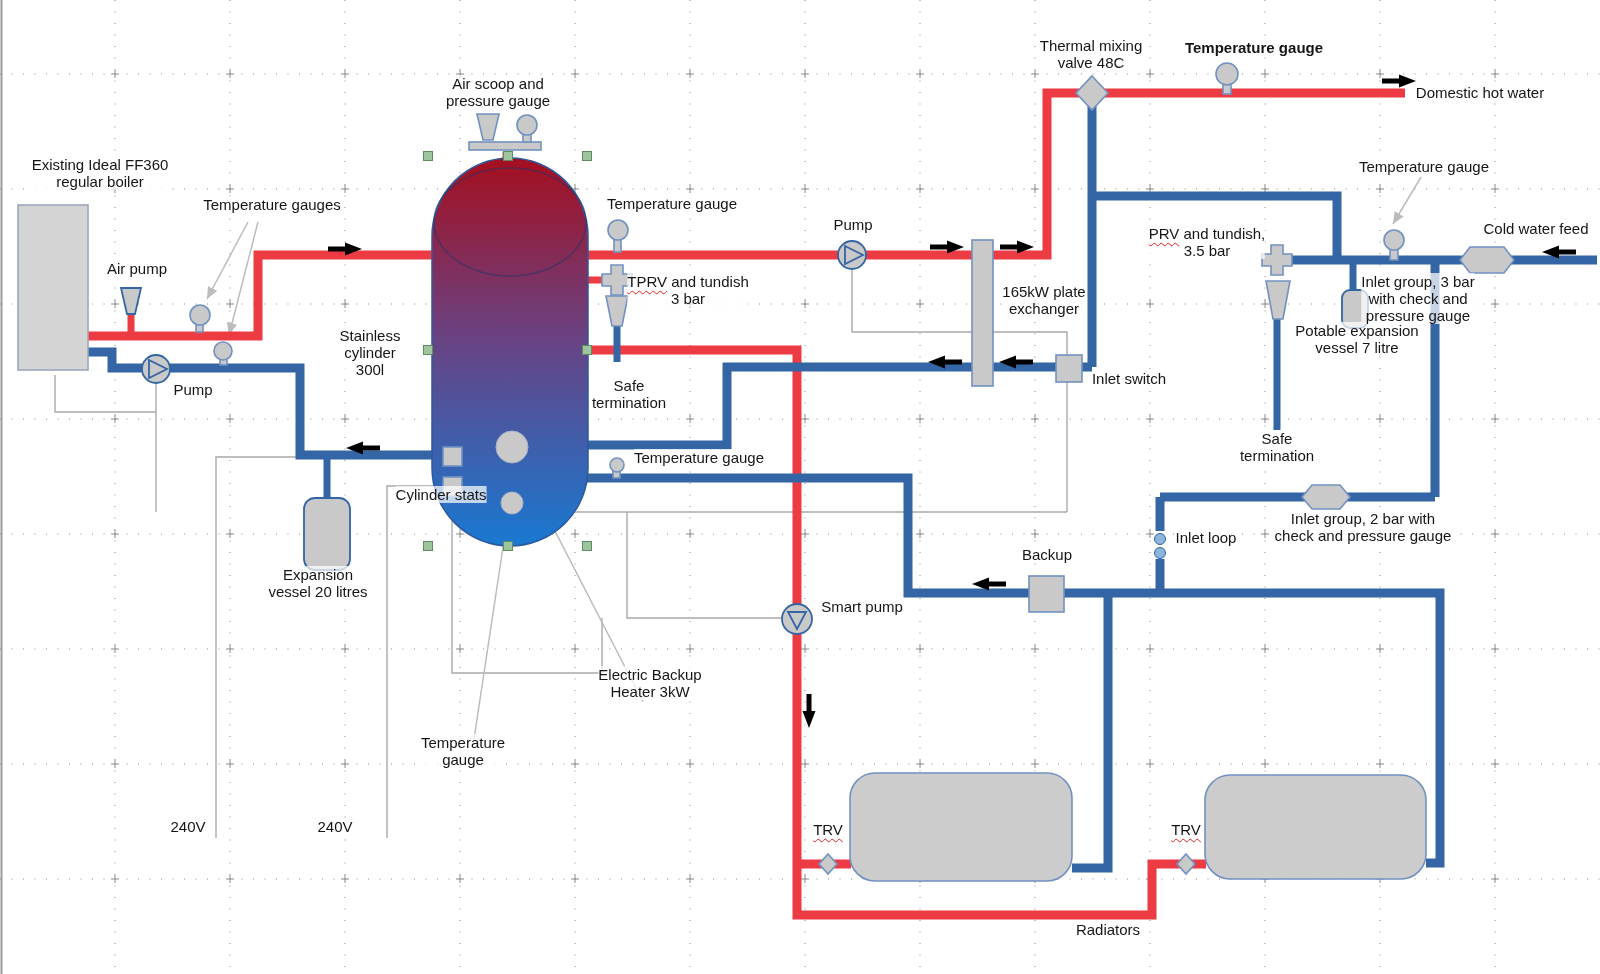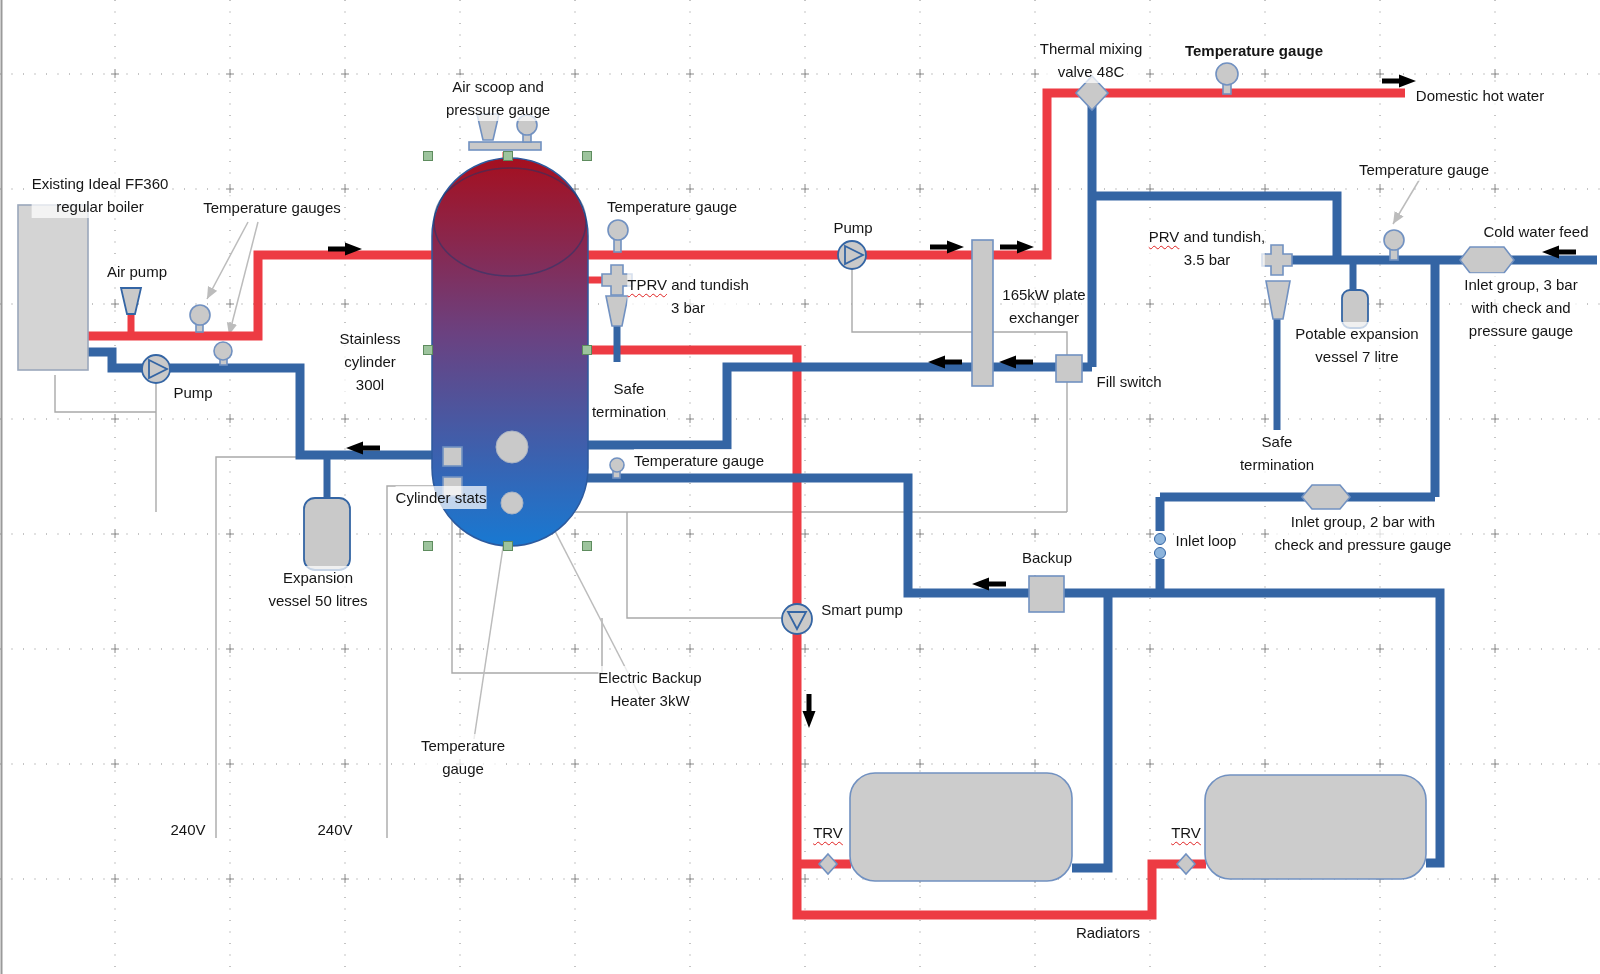--- a/index.html
+++ b/index.html
@@ -11,21 +11,21 @@
   .pipe-cold{fill:none;stroke:var(--pipe-cold);stroke-width:9;}
   .pipe-cold-thin{fill:none;stroke:var(--pipe-cold);stroke-width:7;}
   .wire{fill:none;stroke:var(--wire);stroke-width:1.4;}
   .leader{fill:none;stroke:var(--leader);stroke-width:1.5;}
   .comp{fill:var(--component-fill);stroke:var(--component-stroke);stroke-width:1.6;}
   .comp-b{fill:var(--component-fill);stroke:var(--pipe-cold);stroke-width:1.8;}
   .flow-arrow{fill:var(--arrow);}
   .handle{fill:var(--selection-handle);stroke:#5e8c5e;stroke-width:1;}
   .grid-line{fill:none;stroke:var(--grid-dot);stroke-width:1;stroke-dasharray:1 10.5;}
   .grid-cross{fill:none;stroke:var(--grid-dot);stroke-width:1;}
-  .lbl{position:absolute;font-size:15px;line-height:23px;color:#151515;text-align:center;
+  .lbl{position:absolute;font-size:15px;line-height:17px;color:#151515;text-align:center;
        white-space:pre-line;width:max-content;transform:translateX(-50%);
        background:rgba(255,255,255,0.72);pointer-events:none;}
   .bold{font-weight:bold;}
   .sq{text-decoration:underline wavy 1px var(--spellcheck);text-underline-offset:3px;}
 </style>
 </head>
 <body>
 
 <div id="canvas">
 <svg width="1600" height="974" viewBox="0 0 1600 974">
@@ -205,60 +205,60 @@
     <use href="#farrow" class="flow-arrow" transform="translate(363,448) rotate(180)"></use>
     <use href="#farrow" class="flow-arrow" transform="translate(945,362) rotate(180)"></use>
     <use href="#farrow" class="flow-arrow" transform="translate(1016,362) rotate(180)"></use>
     <use href="#farrow" class="flow-arrow" transform="translate(989,584) rotate(180)"></use>
     <use href="#farrow" class="flow-arrow" transform="translate(1559,252) rotate(180)"></use>
     <use href="#farrow" class="flow-arrow" transform="translate(809,711) rotate(90)"></use>
   </g>
 </svg>
 
 <div>
-  <div class="lbl" style="left:100px;top:172px">Existing Ideal FF360
+  <div class="lbl" style="left:100px;top:156px">Existing Ideal FF360
 regular boiler</div>
   <div class="lbl" style="left:272px;top:196px">Temperature gauges</div>
   <div class="lbl" style="left:137px;top:260px">Air pump</div>
   <div class="lbl" style="left:193px;top:381px">Pump</div>
   <div class="lbl" style="left:370px;top:327px">Stainless
 cylinder
 300l</div>
   <div class="lbl" style="left:498px;top:75px">Air scoop and
 pressure gauge</div>
   <div class="lbl" style="left:672px;top:195px">Temperature gauge</div>
   <div class="lbl" style="left:688px;top:273px"><span class="sq">TPRV</span><span> and tundish
 3 bar</span></div>
   <div class="lbl" style="left:629px;top:377px">Safe
 termination</div>
   <div class="lbl" style="left:699px;top:449px">Temperature gauge</div>
   <div class="lbl" style="left:441px;top:486px">Cylinder stats</div>
   <div class="lbl" style="left:318px;top:566px">Expansion
-vessel 50 litres</div>
+vessel 20 litres</div>
   <div class="lbl" style="left:463px;top:734px">Temperature
 gauge</div>
   <div class="lbl" style="left:650px;top:666px">Electric Backup
 Heater 3kW</div>
   <div class="lbl" style="left:188px;top:818px">240V</div>
   <div class="lbl" style="left:335px;top:818px">240V</div>
   <div class="lbl" style="left:853px;top:216px">Pump</div>
   <div class="lbl" style="left:1044px;top:283px">165kW plate
 exchanger</div>
-  <div class="lbl" style="left:1129px;top:370px">Fill switch</div>
+  <div class="lbl" style="left:1129px;top:370px">Inlet switch</div>
   <div class="lbl" style="left:1091px;top:37px">Thermal mixing
 valve 48C</div>
   <div class="lbl bold" style="left:1254px;top:39px">Temperature gauge</div>
   <div class="lbl" style="left:1480px;top:84px">Domestic hot water</div>
   <div class="lbl" style="left:1424px;top:158px">Temperature gauge</div>
   <div class="lbl" style="left:1536px;top:220px">Cold water feed</div>
   <div class="lbl" style="left:1207px;top:225px"><span class="sq">PRV</span><span> and tundish,
 3.5 bar</span></div>
   <div class="lbl" style="left:1357px;top:322px">Potable expansion
 vessel 7 litre</div>
-  <div class="lbl" style="left:1521px;top:273px">Inlet group, 3 bar
+  <div class="lbl" style="left:1418px;top:273px">Inlet group, 3 bar
 with check and
 pressure gauge</div>
   <div class="lbl" style="left:1277px;top:430px">Safe
 termination</div>
   <div class="lbl" style="left:1363px;top:510px">Inlet group, 2 bar with
 check and pressure gauge</div>
   <div class="lbl" style="left:1206px;top:529px">Inlet loop</div>
   <div class="lbl" style="left:1047px;top:546px">Backup</div>
   <div class="lbl" style="left:862px;top:598px">Smart pump</div>
   <div class="lbl sq" style="left:828px;top:821px">TRV</div>

